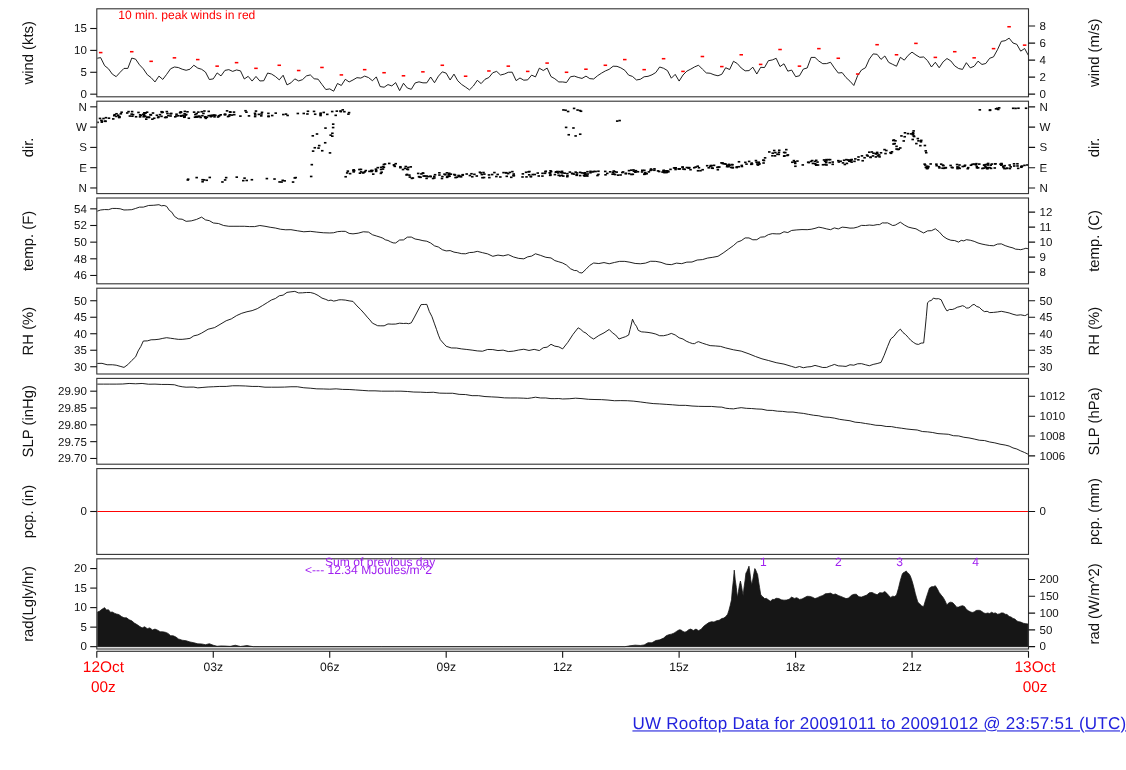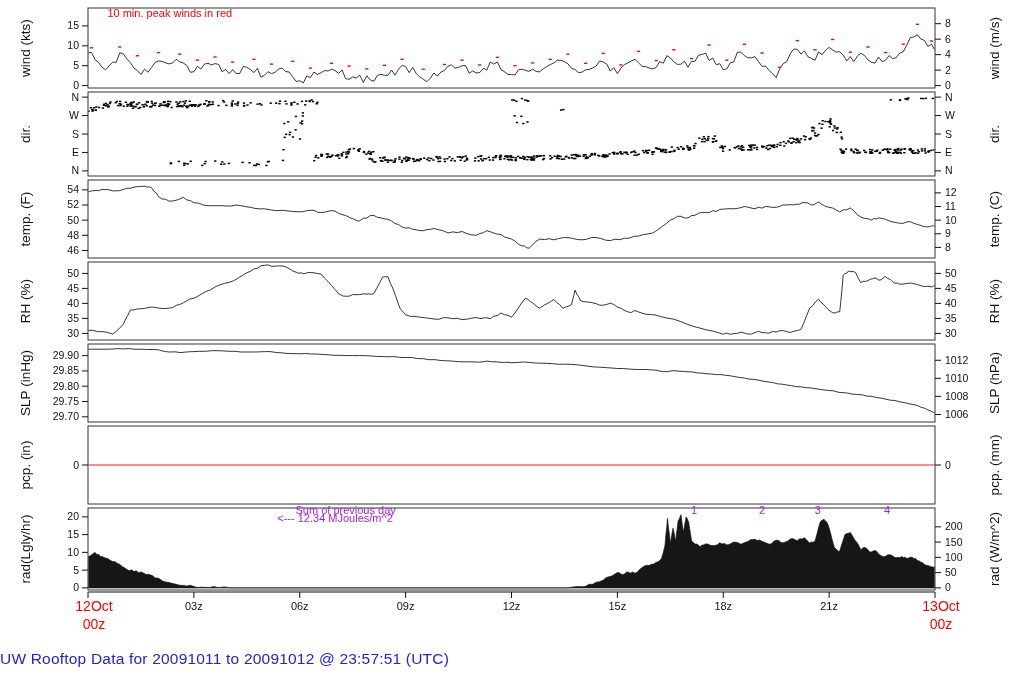--- a/index.html
+++ b/index.html
@@ -1,21 +1,21 @@
 <!DOCTYPE html>
 <html><head>
 <meta charset="utf-8">
 <style>
   html,body{margin:0;padding:0;background:#ffffff;}
   .figure{position:relative;width:1024px;height:700px;background:#ffffff;overflow:hidden;
           font-family:"Liberation Sans",sans-serif;}
   #chart-svg{position:absolute;left:0;top:0;}
   #chart-svg text{font-family:"Liberation Sans",sans-serif;}
-  .fig-title{position:absolute;left:0;top:650px;width:1024px;text-align:left;
-             font-size:15.5px;letter-spacing:0.2px;}
+  .fig-title{position:absolute;left:0;top:650px;width:1024px;text-align:right;
+             font-size:15.5px;letter-spacing:0.2px;text-decoration:underline;}
 </style>
 </head>
 <body>
 
 <div class="figure">
   <svg id="chart-svg" width="1024" height="700" viewBox="0 0 1024 700">
       <g>
         <clipPath id="clip-wind">
           <rect x="88.5" y="8.5" width="846" height="79"></rect>
         </clipPath>

